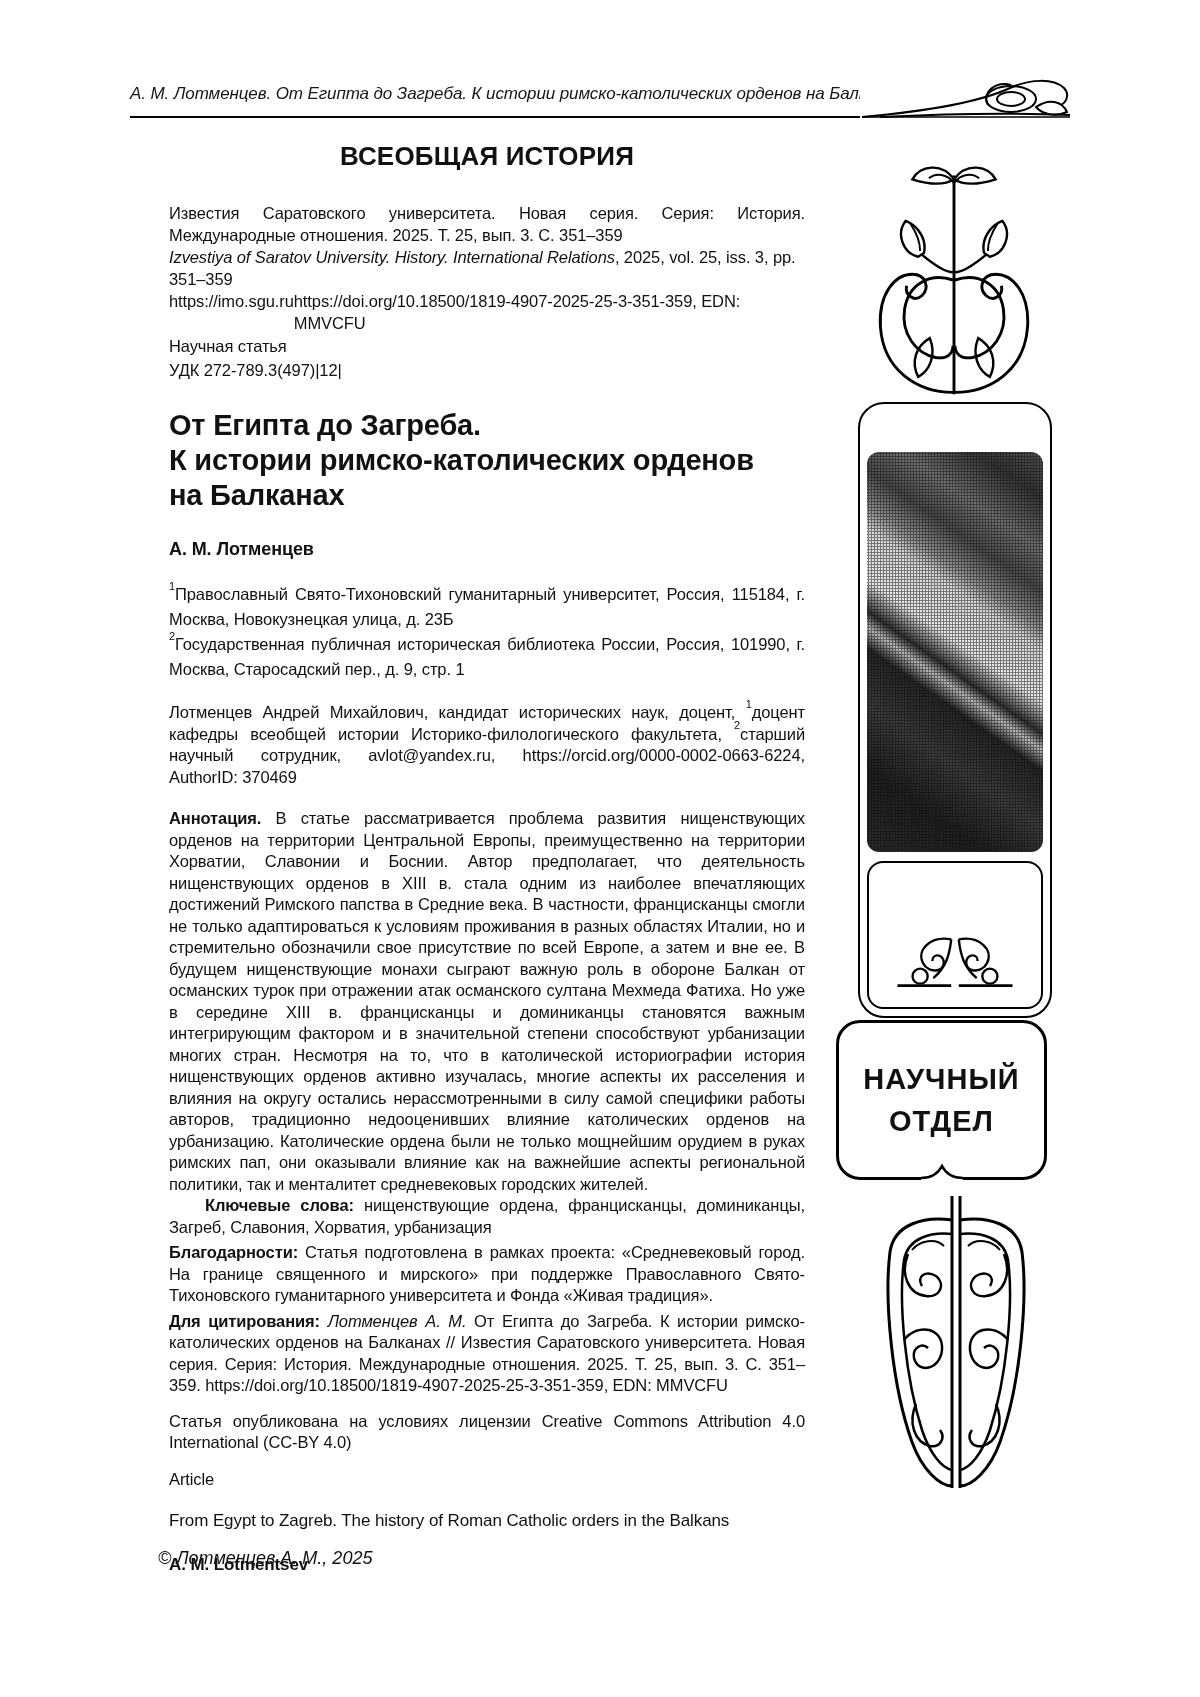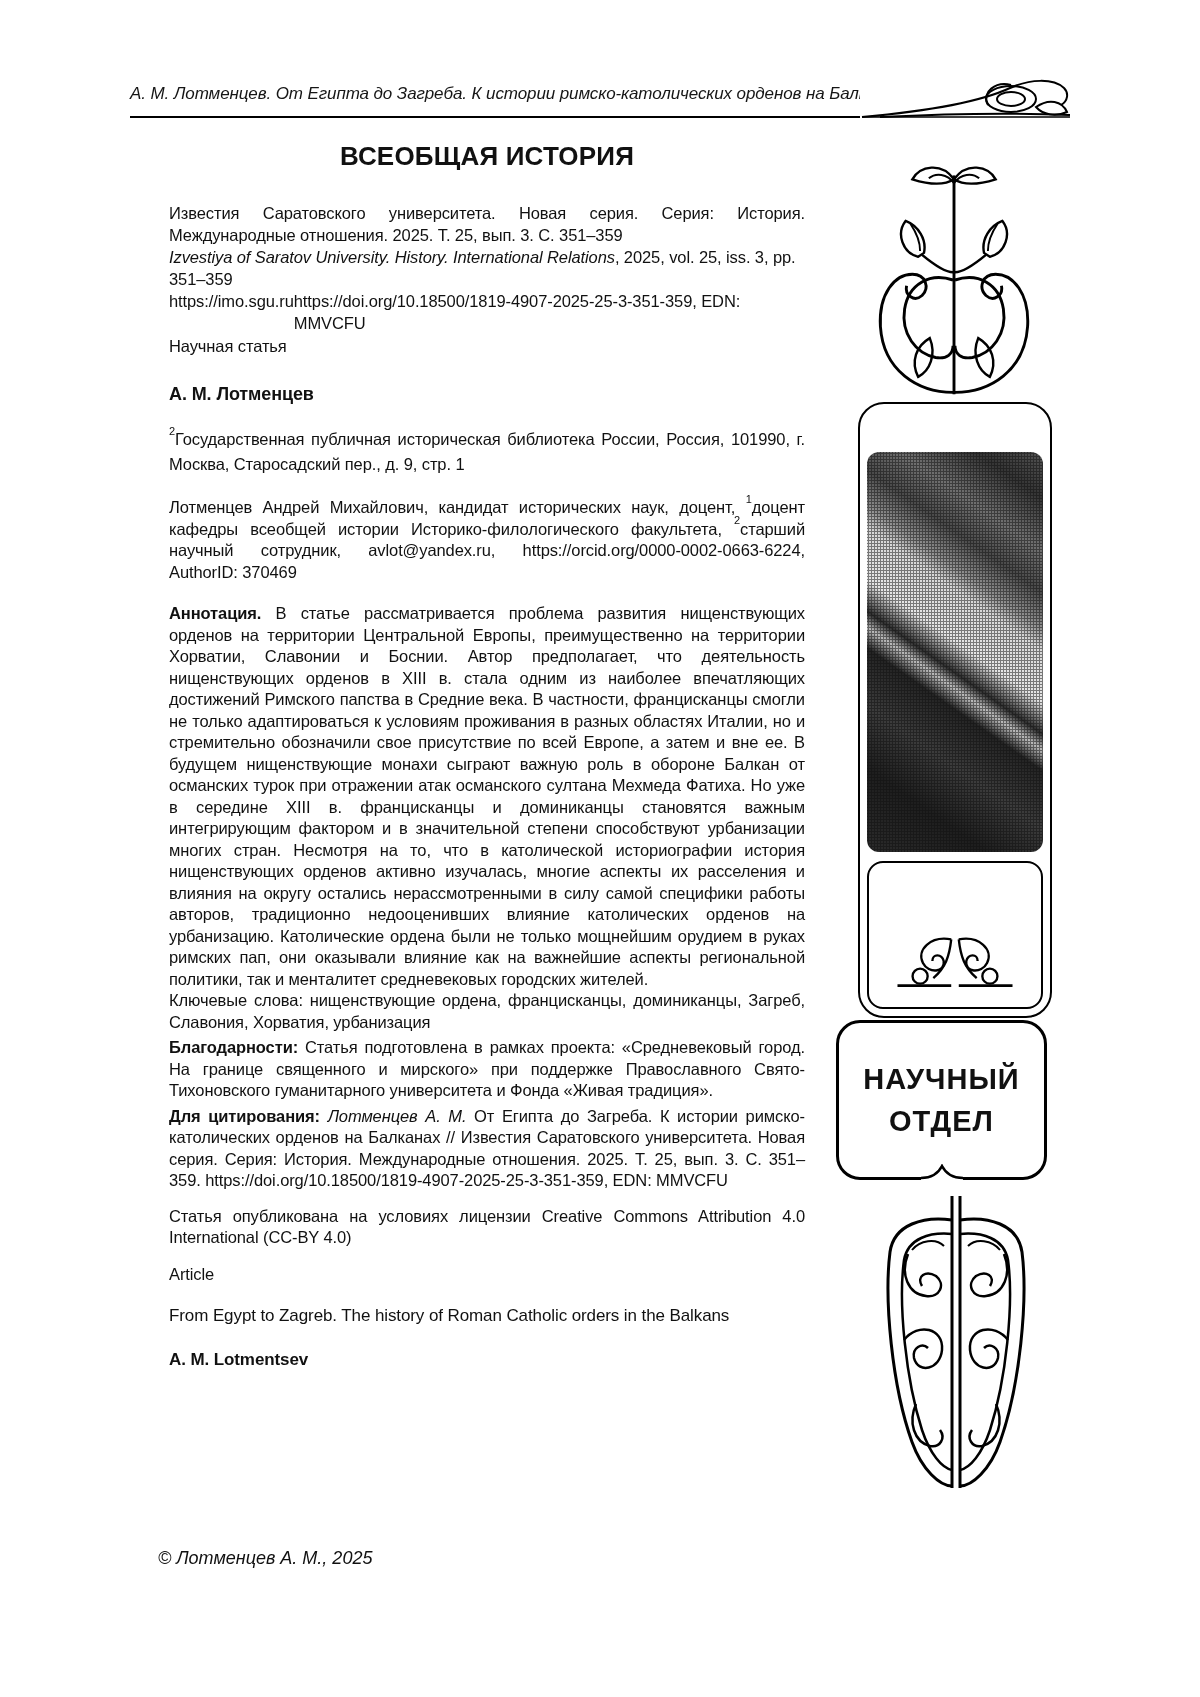--- a/index.html
+++ b/index.html
@@ -82,34 +82,41 @@
       <p class="just">Известия Саратовского университета. Новая серия. Серия: История. Международные отношения. 2025. Т. 25, вып. 3. С. 351–359</p>
       <p><span style="font-style: italic;">Izvestiya of Saratov University. History. International Relations</span><span>, 2025, vol. 25, iss. 3, pp. 351–359</span></p>
       <p class="ji-links">
         <span>https://imo.sgu.ru</span>
         <span>https://doi.org/10.18500/1819-4907-2025-25-3-351-359, EDN: MMVCFU</span>
       </p>
     </div>
 
     <div class="meta">
       <p>Научная статья</p>
+      <p>УДК 272-789.3(497)|12|</p>
     </div>
 
+    <h1 class="title">
+      <span class="tl">От Египта до Загреба.</span>
+      <span class="tl">К истории римско-католических орденов</span>
+      <span class="tl">на Балканах</span>
+    </h1>
 
     <p class="author">А. М. Лотменцев</p>
 
     <div class="affiliations">
+      <p class="just"><sup>1</sup><span>Православный Свято-Тихоновский гуманитарный университет, Россия, 115184, г. Москва, Новокузнецкая улица, д. 23Б</span></p>
       <p class="just"><sup>2</sup><span>Государственная публичная историческая библиотека России, Россия, 101990, г. Москва, Старосадский пер., д. 9, стр. 1</span></p>
     </div>
 
     <p class="just bio"><span>Лотменцев Андрей Михайлович, кандидат исторических наук, доцент, </span><sup>1</sup><span>доцент кафедры всеобщей истории Историко-филологического факультета, </span><sup>2</sup><span>старший научный сотрудник, avlot@yandex.ru, https://orcid.org/0000-0002-0663-6224, AuthorID: 370469</span></p>
 
     <div class="abstract-block">
       <p class="just"><span style="font-weight: 700;">Аннотация. </span><span>В статье рассматривается проблема развития нищенствующих орденов на территории Центральной Европы, преимущественно на территории Хорватии, Славонии и Боснии. Автор предполагает, что деятельность нищенствующих орденов в XIII в. стала одним из наиболее впечатляющих достижений Римского папства в Средние века. В частности, францисканцы смогли не только адаптироваться к условиям проживания в разных областях Италии, но и стремительно обозначили свое присутствие по всей Европе, а затем и вне ее. В будущем нищенствующие монахи сыграют важную роль в обороне Балкан от османских турок при отражении атак османского султана Мехмеда Фатиха. Но уже в середине XIII в. францисканцы и доминиканцы становятся важным интегрирующим фактором и в значительной степени способствуют урбанизации многих стран. Несмотря на то, что в католической историографии история нищенствующих орденов активно изучалась, многие аспекты их расселения и влияния на округу остались нерассмотренными в силу самой специфики работы авторов, традиционно недооценивших влияние католических орденов на урбанизацию. Католические ордена были не только мощнейшим орудием в руках римских пап, они оказывали влияние как на важнейшие аспекты региональной политики, так и менталитет средневековых городских жителей.</span></p>
-      <p class="just"><span style="font-weight: 400;">Ключевые слова: </span><span>нищенствующие ордена, францисканцы, доминиканцы, Загреб, Славония, Хорватия, урбанизация</span></p>
+      <p class="just"><span style="font-weight: 700; margin-left: 36px;">Ключевые слова: </span><span>нищенствующие ордена, францисканцы, доминиканцы, Загреб, Славония, Хорватия, урбанизация</span></p>
       <p class="just mt4"><span style="font-weight: 700;">Благодарности: </span><span>Статья подготовлена в рамках проекта: «Средневековый город. На границе священного и мирского» при поддержке Православного Свято-Тихоновского гуманитарного университета и Фонда «Живая традиция».</span></p>
       <p class="just mt4"><span style="font-weight: 700;">Для цитирования: </span><span style="font-style: italic;">Лотменцев А. М. </span><span>От Египта до Загреба. К истории римско-католических орденов на Балканах // Известия Саратовского университета. Новая серия. Серия: История. Международные отношения. 2025. Т. 25, вып. 3. С. 351–359. https://doi.org/10.18500/1819-4907-2025-25-3-351-359, EDN: MMVCFU</span></p>
       <p class="just mt14">Статья опубликована на условиях лицензии Creative Commons Attribution 4.0 International (CC-BY 4.0)</p>
     </div>
 
     <p class="article-label">Article</p>
     <p class="en-title">From Egypt to Zagreb. The history of Roman Catholic orders in the Balkans</p>
     <p class="en-author">A. M. Lotmentsev</p>
   </main>
 

